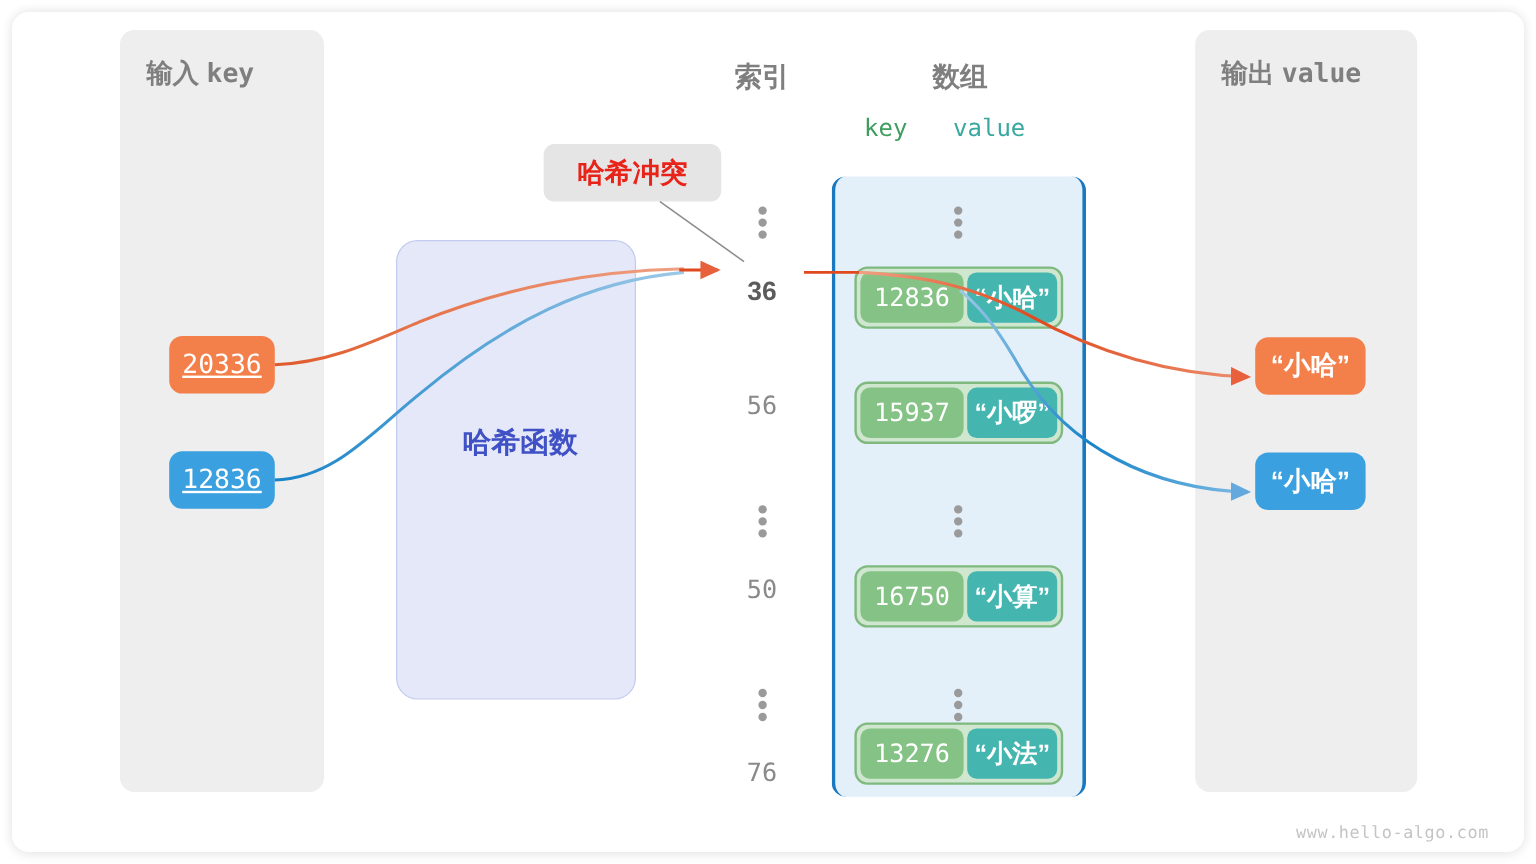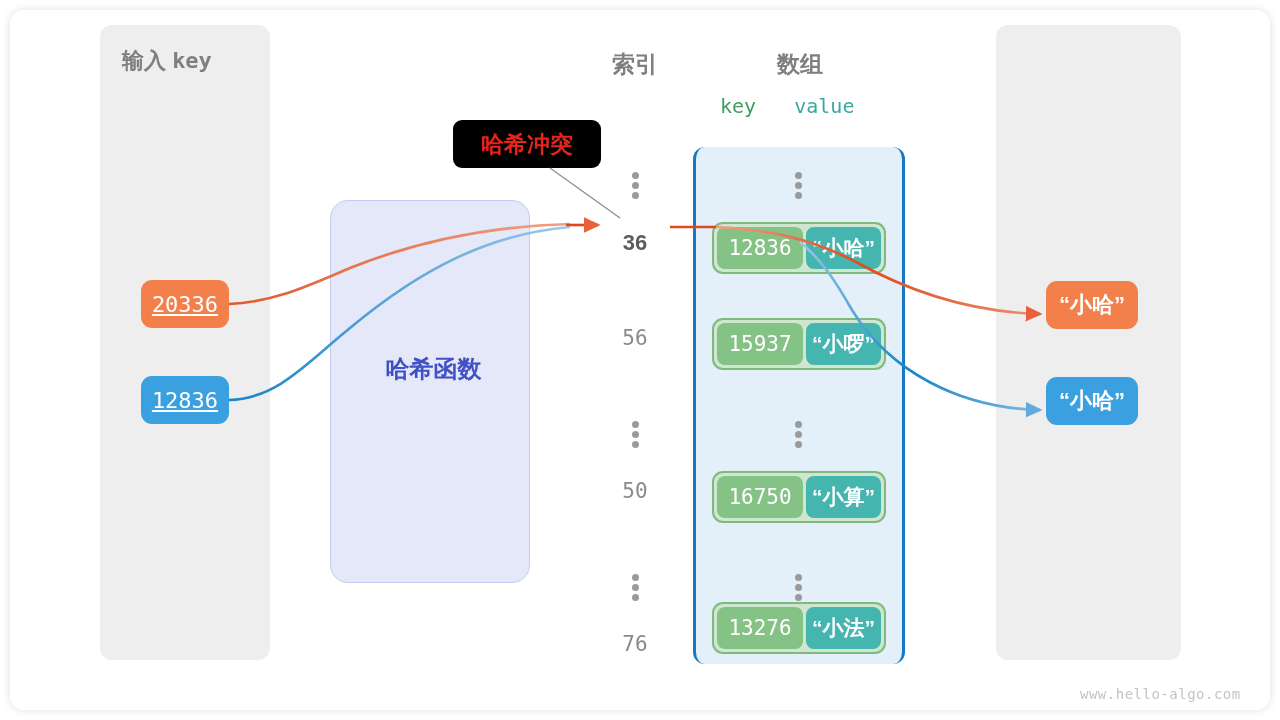--- a/index.html
+++ b/index.html
@@ -59,21 +59,21 @@
   .hashbox{position:absolute;left:320px;top:190px;width:200px;height:383px;
            background:#e4e8f8;border:1.6px solid #c3cbef;border-radius:18px;
            box-sizing:border-box;}
   .hash-t1{position:absolute;left:320px;top:343px;width:207px;text-align:center;
            font-size:24px;color:#3f51c4;font-weight:bold;}
   .hash-t2{position:absolute;left:320px;top:390px;width:200px;text-align:center;
            font-size:21px;color:#3f51c4;
            font-family:"DejaVu Sans Mono","Liberation Mono",monospace;}
 
   .collide{position:absolute;left:443px;top:110px;width:148px;height:48px;
-           background:#000000;border-radius:9px;
+           background:#e5e5e5;border-radius:9px;
            display:flex;align-items:center;justify-content:center;
            color:#e8241a;font-weight:bold;font-size:23px;}
 
   .wm{position:absolute;left:1070px;top:676px;font-size:14px;color:#c4c4c4;
       font-family:"DejaVu Sans Mono","Liberation Mono",monospace;letter-spacing:.5px;}
 
   svg.layer{position:absolute;left:0;top:0;width:1280px;height:720px;
             pointer-events:none;}
 </style>
 </head>
@@ -81,20 +81,24 @@
 
 <div id="canvas">
 
   <div class="panel" style="left:90px;top:15px;width:170px;height:635px;"></div>
   <div class="panel-title" style="left:112px;top:36px;">
     <span>输入</span>
     <span class="mono">key</span>
   </div>
 
   <div class="panel" style="left:986px;top:15px;width:185px;height:635px;"></div>
+  <div class="panel-title" style="left:1008px;top:36px;">
+    <span>输出</span>
+    <span class="mono">value</span>
+  </div>
 
   <div class="col-head" style="left:580px;top:39px;width:90px;">索引</div>
   <div class="col-head" style="left:735px;top:39px;width:110px;">数组</div>
   <div class="kv-head" style="left:710px;top:84px;">
     <span class="k">key</span>
     <span style="display:inline-block;width:14px;"></span>
     <span class="v">value</span>
   </div>
 
   <div class="arr-box"></div>

